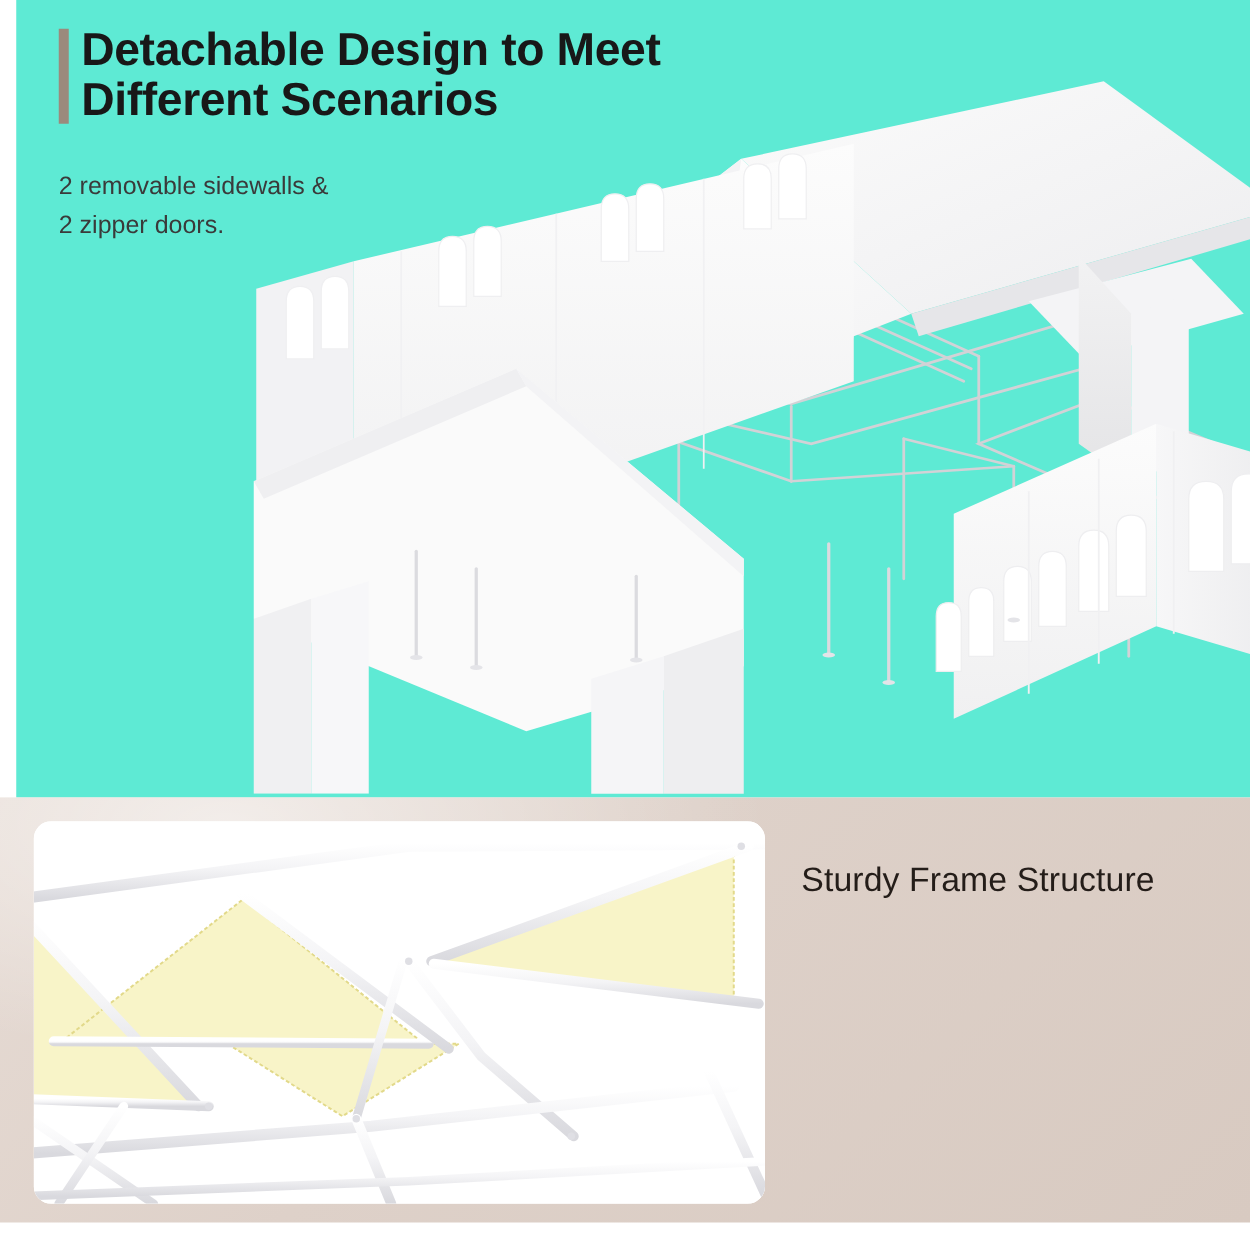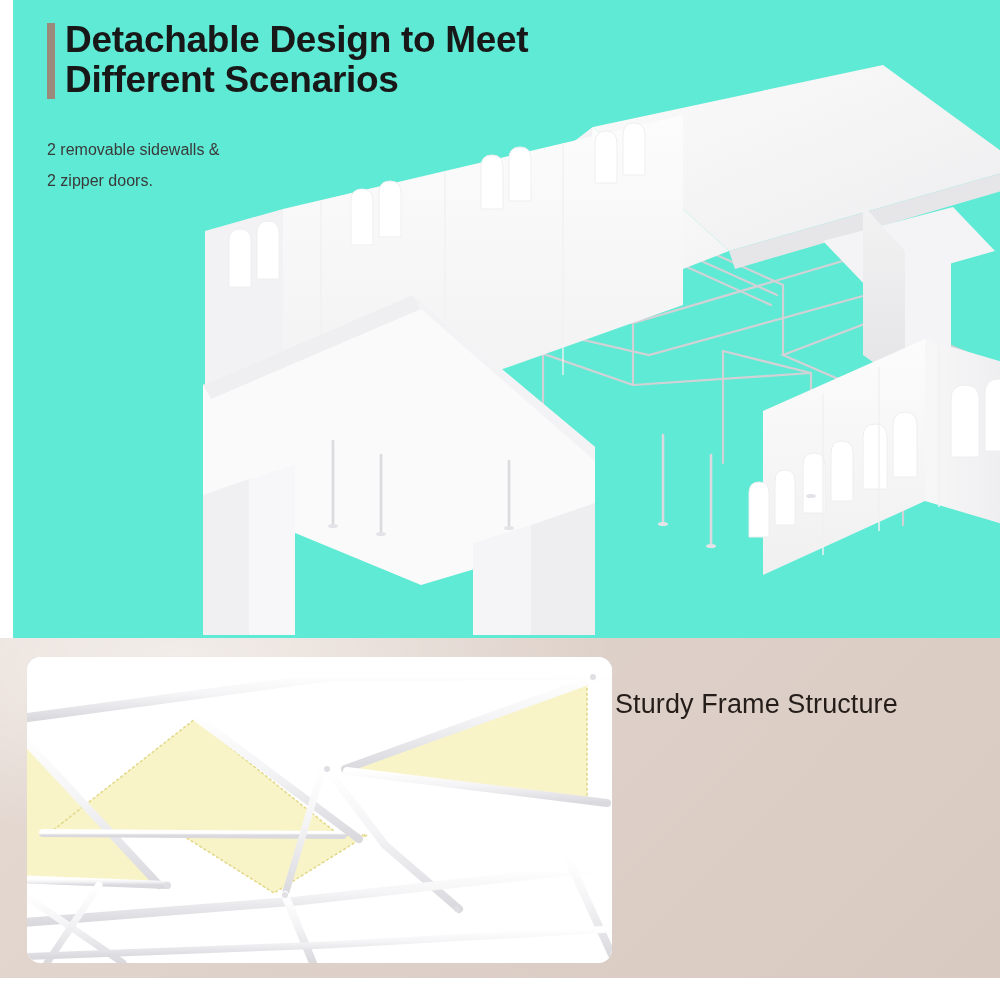--- a/index.html
+++ b/index.html
@@ -57,21 +57,21 @@
     letter-spacing: -0.3px;
     color: #181818;
     white-space: pre-line;
   }
 
   #subtitle {
     position: absolute;
     left: 34px;
     top: 134px;
     margin: 0;
-    font-size: 16px;
+    font-size: 20px;
     line-height: 31px;
     color: #3a3a3a;
     white-space: pre-line;
   }
 
   #tent-illustration {
     position: absolute;
     left: 150px;
     top: 55px;
     width: 870px;
@@ -98,21 +98,21 @@
     width: 585px;
     height: 306px;
     background: #ffffff;
     border-radius: 14px;
     overflow: hidden;
   }
   #frame-photo-card svg { display: block; }
 
   #bottom-text {
     position: absolute;
-    left: 615px;
+    left: 641px;
     top: 50px;
     width: 330px;
   }
   #feature-title {
     margin: 0;
     font-size: 27px;
     font-weight: normal;
     line-height: 32px;
     color: #241d19;
     letter-spacing: 0.1px;

